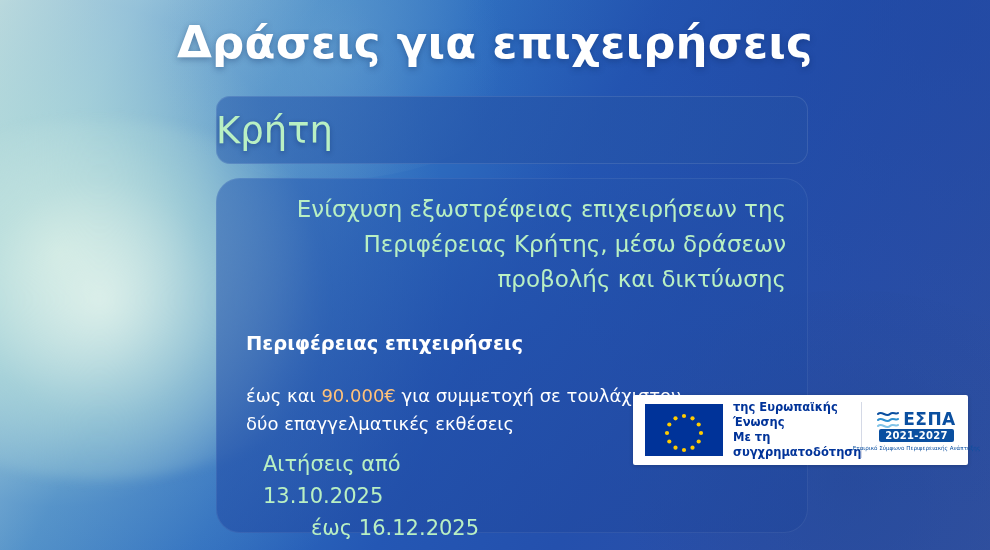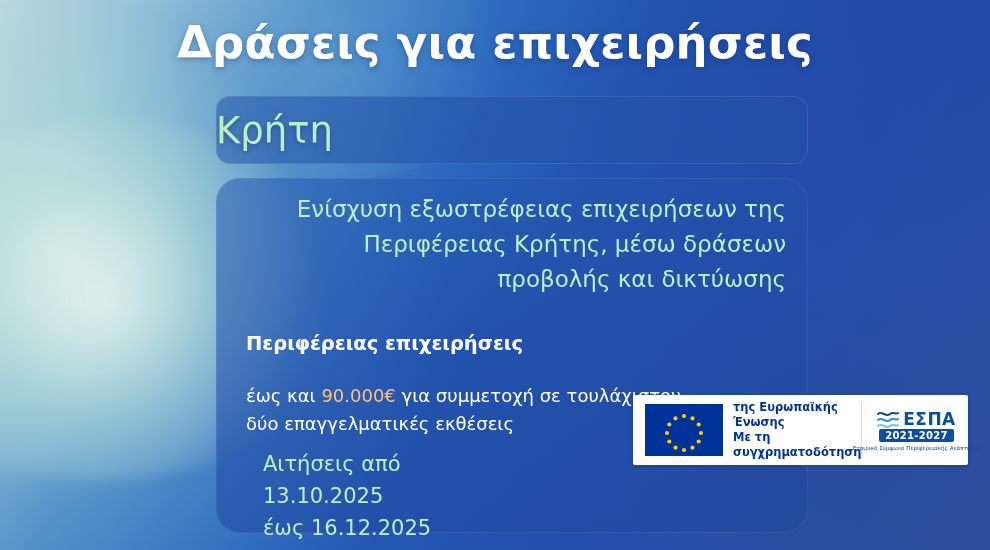--- a/index.html
+++ b/index.html
@@ -142,21 +142,21 @@
     position: absolute;
     left: 246px;
     top: 448px;
     width: 264px;
     color: #b9f0c3;
     font-size: 21px;
     line-height: 32px;
     margin-left: 17px;
   }
   .dates .line-1 { display: block; text-align: left; }
-  .dates .line-2 { display: block; text-align: left; }
+  .dates .line-2 { display: block; text-align: center; }
 
   .eu-badge {
     position: absolute;
     left: 633px;
     top: 395px;
     width: 335px;
     height: 70px;
     background: #ffffff;
     border-radius: 2px;
     display: flex;

